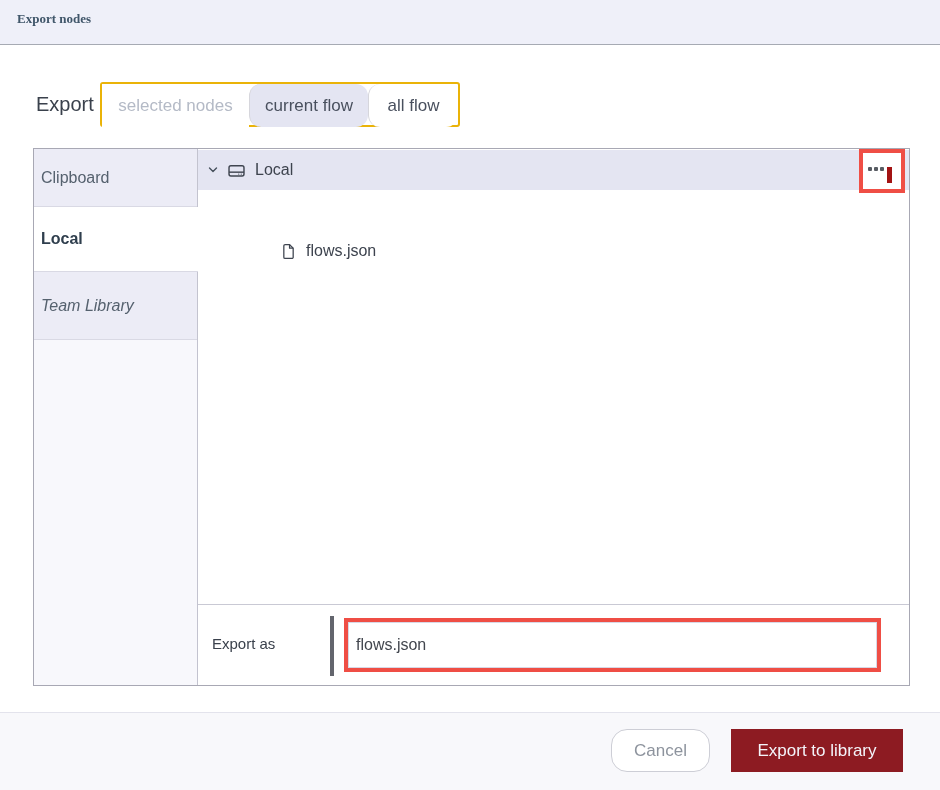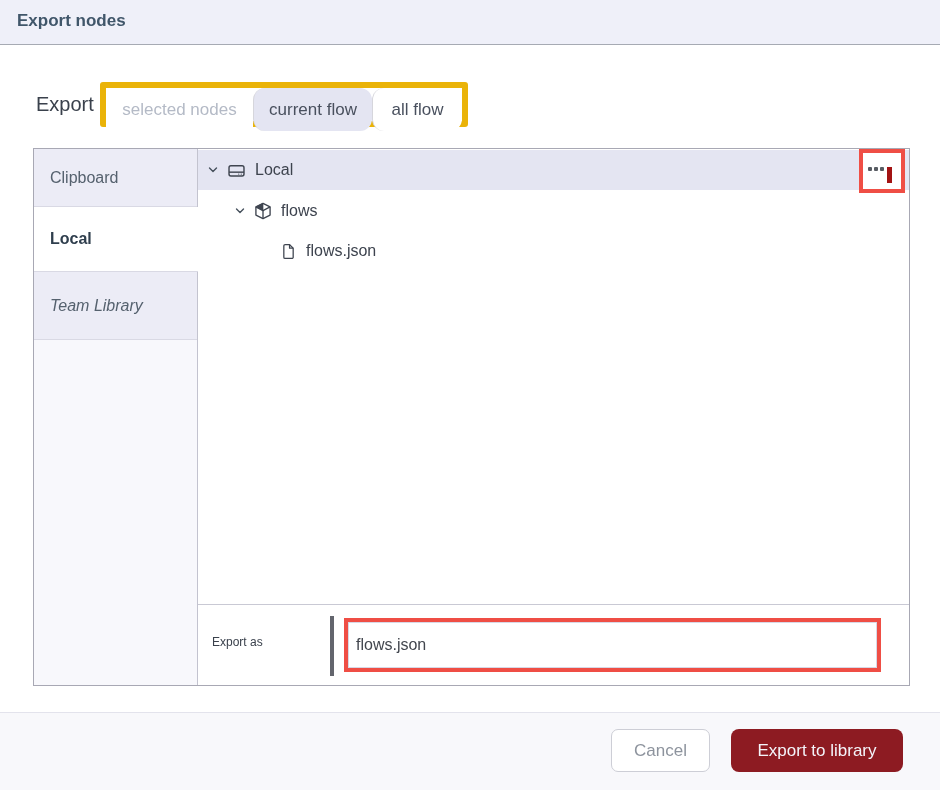--- a/index.html
+++ b/index.html
@@ -2,41 +2,41 @@
 <html><head>
 <meta charset="utf-8">
 <style>
   * { margin:0; padding:0; box-sizing:border-box; }
   html,body { width:940px; height:790px; background:#ffffff;
     font-family:"Liberation Sans", sans-serif; overflow:hidden; position:relative; }
 
   
   .hdr { position:absolute; left:0; top:0; width:940px; height:45px;
     background:#eff0f9; border-bottom:1px solid #a6aab3; }
-  .hdr .title { position:absolute; left:17px; top:11px; font-size:17px; font-weight:bold; color:#40566a; }
+  .hdr .title { position:absolute; left:17px; top:11px; font-size:13px; font-weight:bold; color:#40566a;font-family:Liberation Serif, serif; }
 
   
   .scope-label { position:absolute; left:36px; top:93px; font-size:20px; color:#3a414c; }
   .scope-group { position:absolute; left:100px; top:82px; height:45px; display:flex;
-    border:6px solid #eab308; border-radius:3px; background:#fff;justify-content:space-between; }
+    border:2px solid #eab308; border-radius:3px; background:#fff;justify-content:space-between; }
   .seg { border:none; background:#fff; font-family:inherit; font-size:17px; color:#49505e;
     height:43px; cursor:pointer; }
   .seg + .seg { border-left:1px solid #d6d6dc;border-radius:12px; }
   .seg.disabled { color:#b4bac6; width:147px; }
   .seg.selected { background:#e4e5f2; width:119px; }
   .seg.normal { width:90px; }
 
   
   .lib { position:absolute; left:33px; top:148px; width:877px; height:538px;
     border:1px solid #a8a8b4; background:#fff; }
 
   .sidebar { position:absolute; left:0; top:0; width:164px; height:100%;
     background:#f8f8fc; border-right:1px solid #c3c3cf; }
   .stab { position:absolute; left:0; width:163px; display:flex; align-items:center;
-    padding-left:16px; font-size:16px; color:#55616e; background:#ececf6;
+    padding-left:7px; font-size:16px; color:#55616e; background:#ececf6;
     border-bottom:1px solid #d9d9e4; cursor:pointer; }
   .stab.t0 { top:0; height:58px; }
   .stab.t1 { top:58px; height:65px; background:#ffffff; color:#2f3e4d; font-weight:bold; width:164px; }
   .stab.t2 { top:123px; height:68px;font-style:italic; }
 
   .treepanel { position:absolute; left:164px; right:0; top:0; bottom:0; background:#fff; }
   .trow { position:absolute; left:0; right:0; display:flex; align-items:center; cursor:pointer; }
   .trow.r0 { top:1px; height:40px; background:#e4e5f2; padding-left:9px; }
   .trow.r1 { top:44px; height:36px; padding-left:36px; }
   .trow.r2 { top:84px; height:36px; padding-left:82px; }
@@ -48,35 +48,35 @@
   .menu-annot { position:absolute; right:4px; top:-1px; width:46px; height:44px;
     border:4px solid #ef4e45; background:#fff; z-index:3; }
   .menu-btn { position:relative; width:100%; height:100%; border:none; background:#fff; cursor:pointer; }
   .dots { position:absolute; left:5px; top:14px; display:flex; gap:2px; }
   .dots i { display:block; width:4px; height:4px; background:#585c63; border-radius:1px; }
   .redbar { position:absolute; left:24px; top:14px; width:5px; height:16px; background:#a31313; }
 
   
   .exportas { position:absolute; left:0; right:0; bottom:0; height:81px;
     border-top:1px solid #c9c9d4; background:#fff; }
-  .exportas .lbl { position:absolute; left:14px; top:30px; font-size:12px; color:#3a414c; }
+  .exportas .lbl { position:absolute; left:14px; top:30px; font-size:15px; color:#3a414c; }
   .caretbar { position:absolute; left:132px; top:11px; width:4px; height:60px; background:#63656d; }
   .file-annot { position:absolute; left:146px; top:13px; width:537px; height:54px;
     border:4px solid #ef4e45; background:#fff; }
   .file-annot input { width:100%; height:100%; border:1px solid #d7d8e6; outline:none;
     font-family:inherit; font-size:16px; color:#42464e; padding-left:7px; background:#fff; }
 
   
   .footer { position:absolute; left:0; top:712px; width:940px; height:78px;
     background:#f8f8fb; border-top:1px solid #e3e3ec; }
   .btn-cancel { position:absolute; left:611px; top:16px; width:99px; height:43px;
-    background:#fff; border:1px solid #cdced6; border-radius:7px;
+    background:#fff; border:1px solid #cdced6; border-radius:16px;
     font-family:inherit; font-size:17px; color:#8d939d; cursor:pointer; }
   .btn-primary { position:absolute; left:731px; top:16px; width:172px; height:43px;
-    background:#8d1b22; border:none; border-radius:8px;
+    background:#8d1b22; border:none; border-radius:0;
     font-family:inherit; font-size:17px; color:#f4f4fa; cursor:pointer; }
 
   svg { display:block; }
 </style>
 </head>
 <body>
 
 <div class="hdr">
   <div class="title">Export nodes</div>
 </div>
@@ -124,36 +124,20 @@
           <span class="dots">
               <i></i>
               <i></i>
               <i></i>
             </span>
           <span class="redbar"></span>
         </button>
       </div>
     </div>
 
-    <div class="trow r1">
-      <span class="chev">
-        <svg width="12" height="12" viewBox="0 0 12 12">
-            <path d="M2.5 4 L6 7.5 L9.5 4" fill="none" stroke="#46505c" stroke-width="1.4" stroke-linecap="round" stroke-linejoin="round"></path>
-          </svg>
-      </span>
-      <span class="tico">
-        <svg width="18" height="18" viewBox="0 0 16 16">
-          <path d="M8 1.2 L14.3 4.4 V11.6 L8 14.8 L1.7 11.6 V4.4 Z" fill="none" stroke="#3f4550" stroke-width="1.2" stroke-linejoin="round"></path>
-          <path d="M1.7 4.4 L8 7.6 L14.3 4.4" fill="none" stroke="#3f4550" stroke-width="1.2" stroke-linejoin="round"></path>
-          <path d="M8 7.6 V14.8" fill="none" stroke="#3f4550" stroke-width="1.2"></path>
-          <path d="M1.7 4.4 L8 1.2 L8 7.6 Z" fill="#3f4550" stroke="#3f4550" stroke-width="0.6" stroke-linejoin="round"></path>
-        </svg>
-      </span>
-      <span class="lbl">flows</span>
-    </div>
 
     <div class="trow r2">
       <span class="tico" style="margin-left:0">
         <svg width="17" height="17" viewBox="0 0 16 16" fill="none" stroke="#3f4550" stroke-width="1.2" stroke-linejoin="round">
           <path d="M9 1.5 H4.8 A1.2 1.2 0 0 0 3.6 2.7 V13.3 A1.2 1.2 0 0 0 4.8 14.5 H11.2 A1.2 1.2 0 0 0 12.4 13.3 V4.9 Z"></path>
           <polyline points="9 1.5 9 4.9 12.4 4.9"></polyline>
         </svg>
       </span>
       <span class="lbl">flows.json</span>
     </div>

